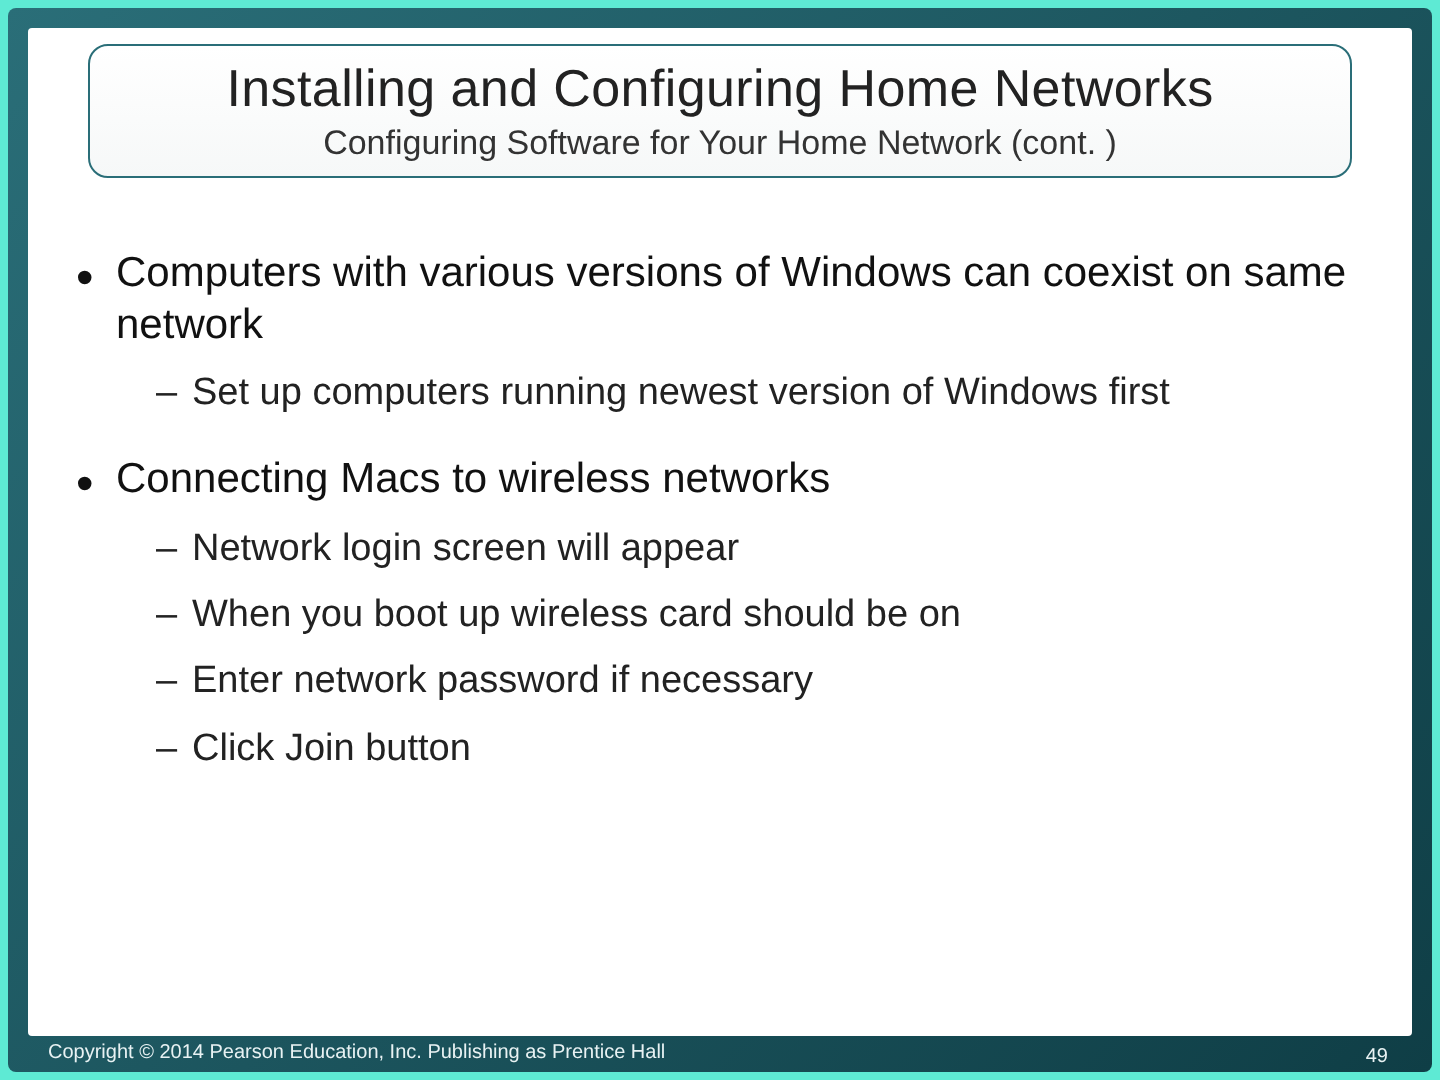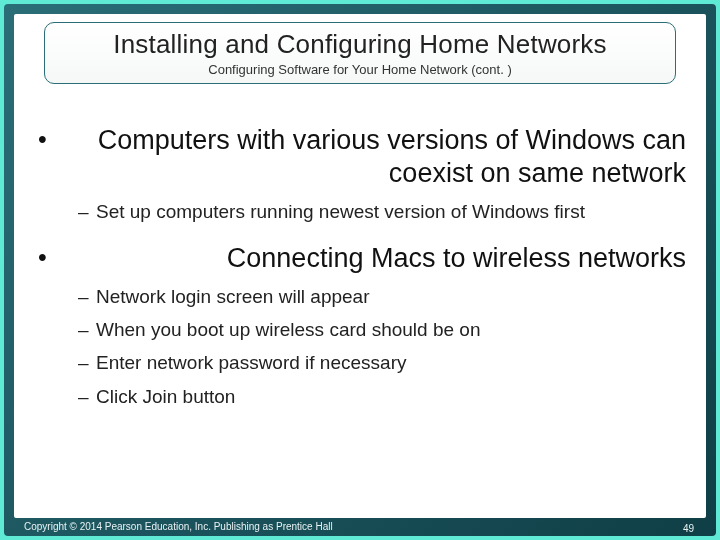--- a/index.html
+++ b/index.html
@@ -48,39 +48,38 @@
     box-sizing: border-box;
   }
   .title {
     font-size: 26px;
     font-weight: 500;
     color: #222;
     margin: 0;
     letter-spacing: 0.2px;
   }
   .subtitle {
-    font-size: 13px;
+    font-size: 17px;
     color: #333;
     margin: 2px 0 0 0;
   }
   .body {
     position: absolute;
     top: 120px;
     left: 30px;
     right: 30px;
     font-size: 25px;
     color: #111;
     line-height: 1.22;
   }
   .b1 {
     margin: 0 0 6px 0;
     padding-left: 24px;
     position: relative;
-    font-size: 27px;
-    text-align: right;
+    font-size: 21px;
   }
   .b1::before {
     content: "•";
     position: absolute;
     left: 4px;
     top: 0;
     font-size: 25px;
   }
   .b2 {
     margin: 10px 0 10px 0;

